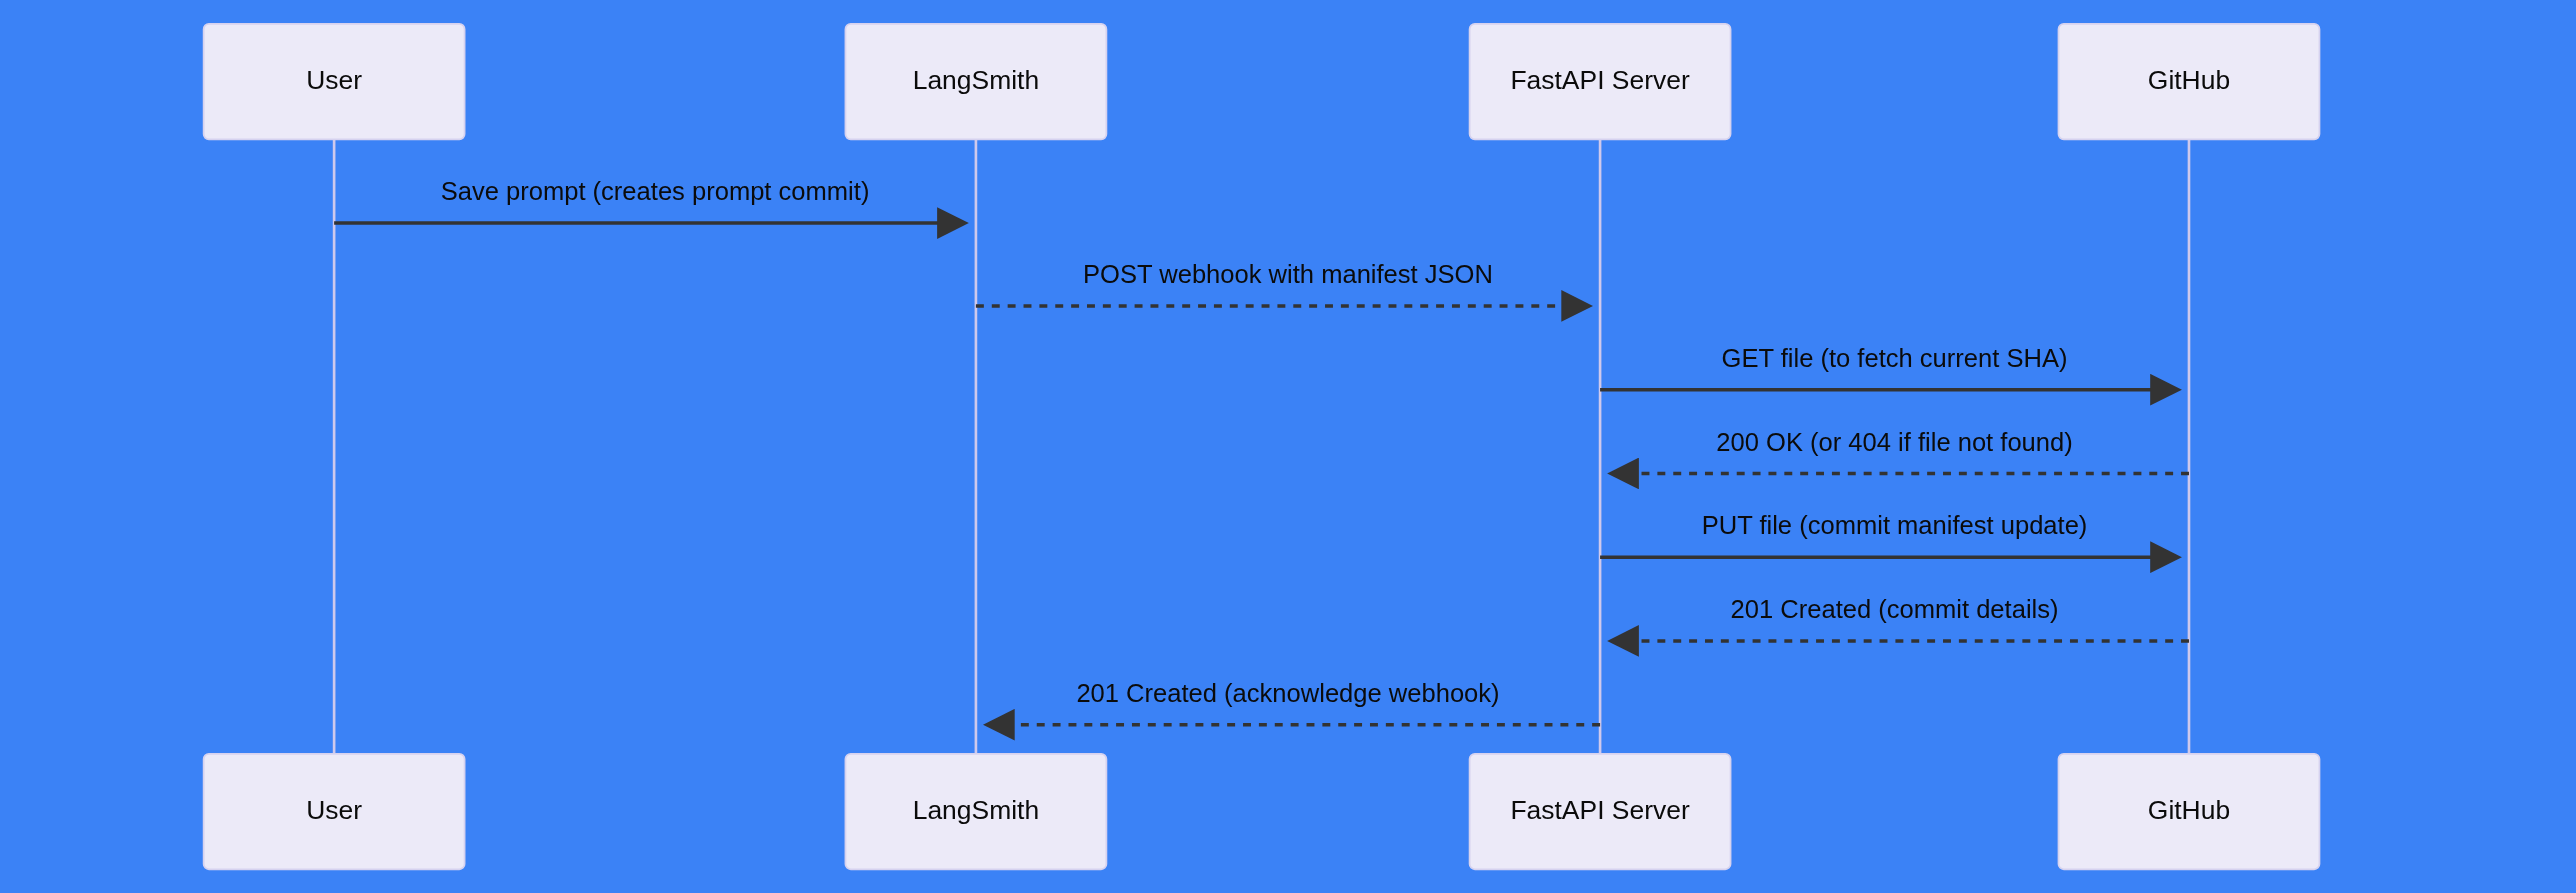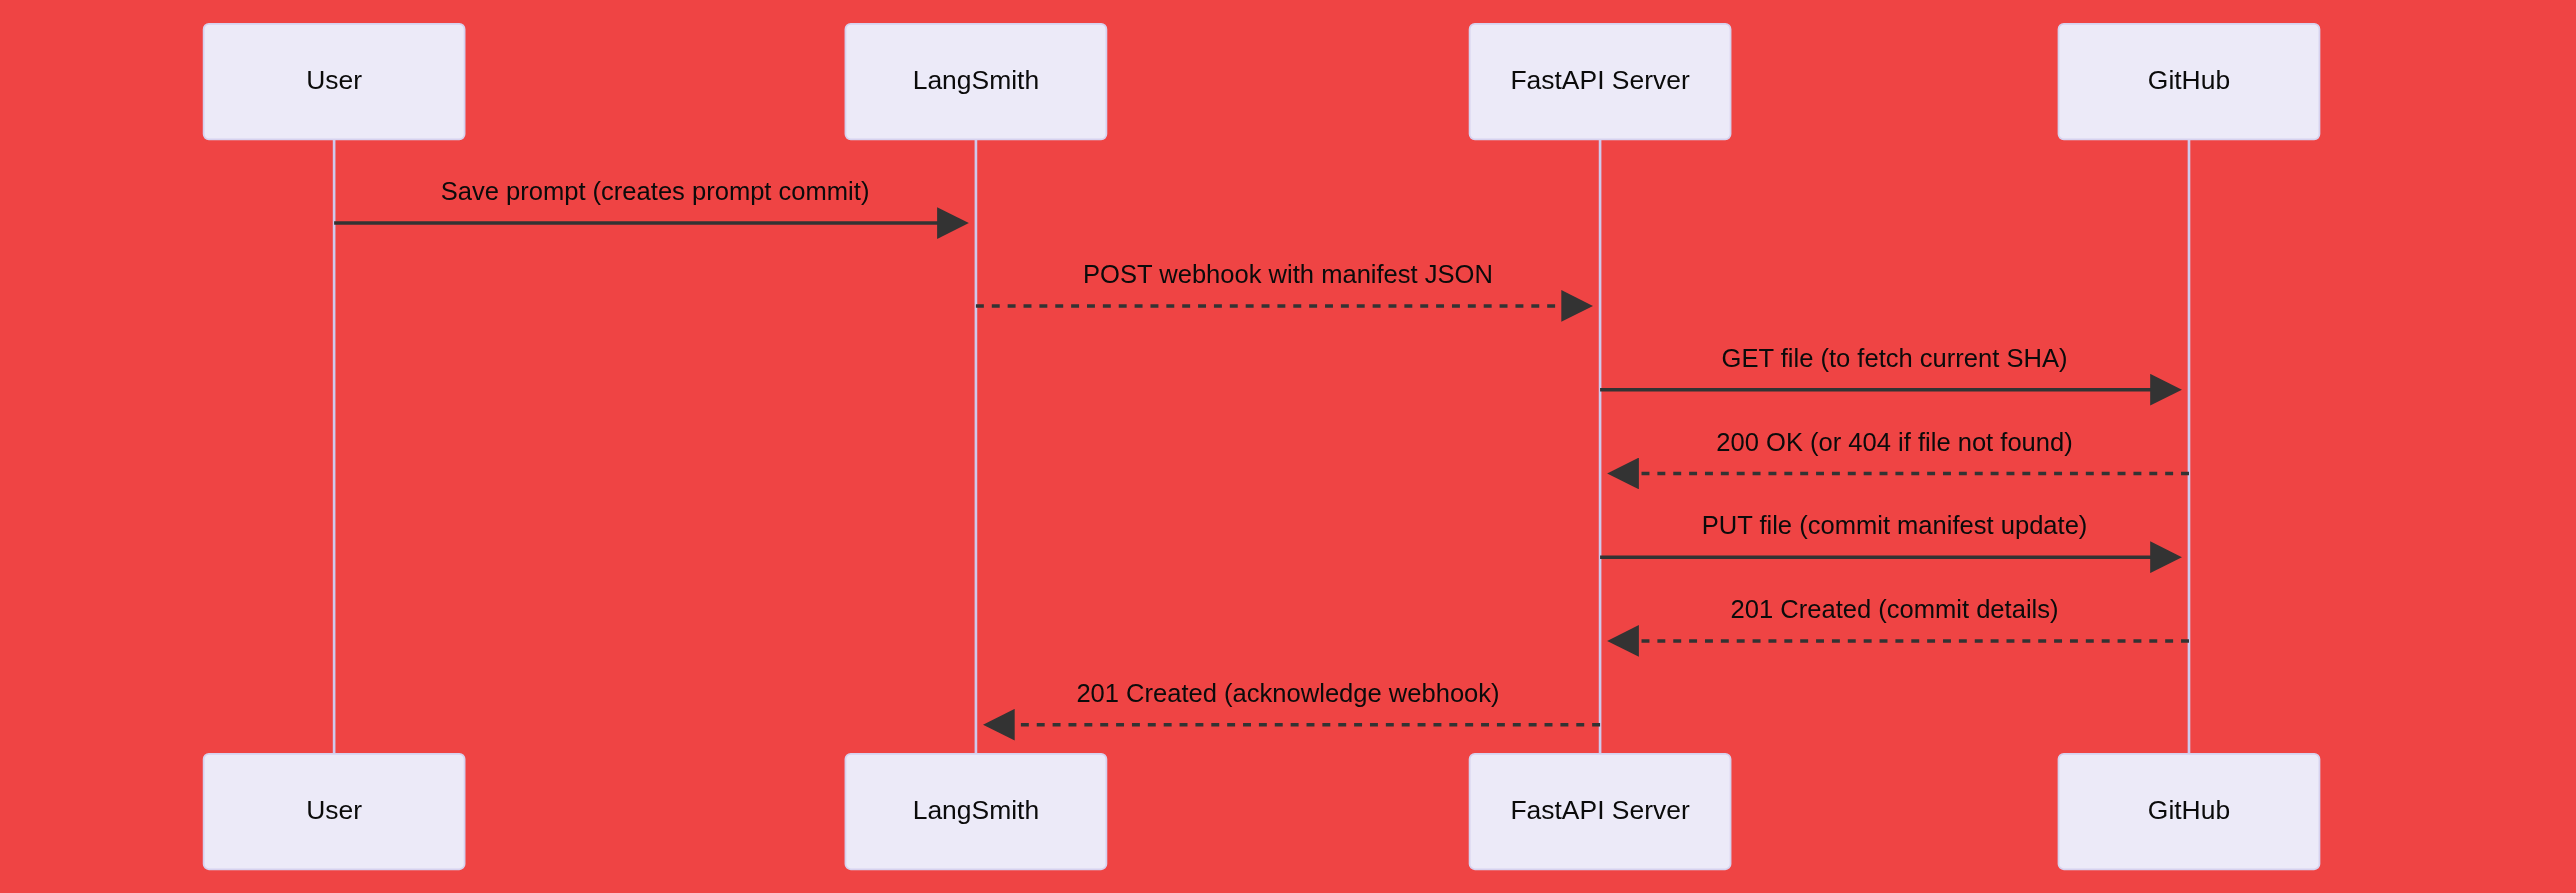--- a/index.html
+++ b/index.html
@@ -10,21 +10,21 @@
   body {
     font-family: "Liberation Sans", "DejaVu Sans", sans-serif;
     width: 2576px;
     height: 894px;
     overflow: hidden;
   }
   #diagram-root {
     position: relative;
     width: 2576px;
     height: 894px;
-    background: #ef4444;
+    background: #3b82f6;
   }
   #seq-svg {
     position: absolute;
     left: 0;
     top: 0;
     width: 2576px;
     height: 894px;
     display: block;
   }
   .actor-box-rect {

